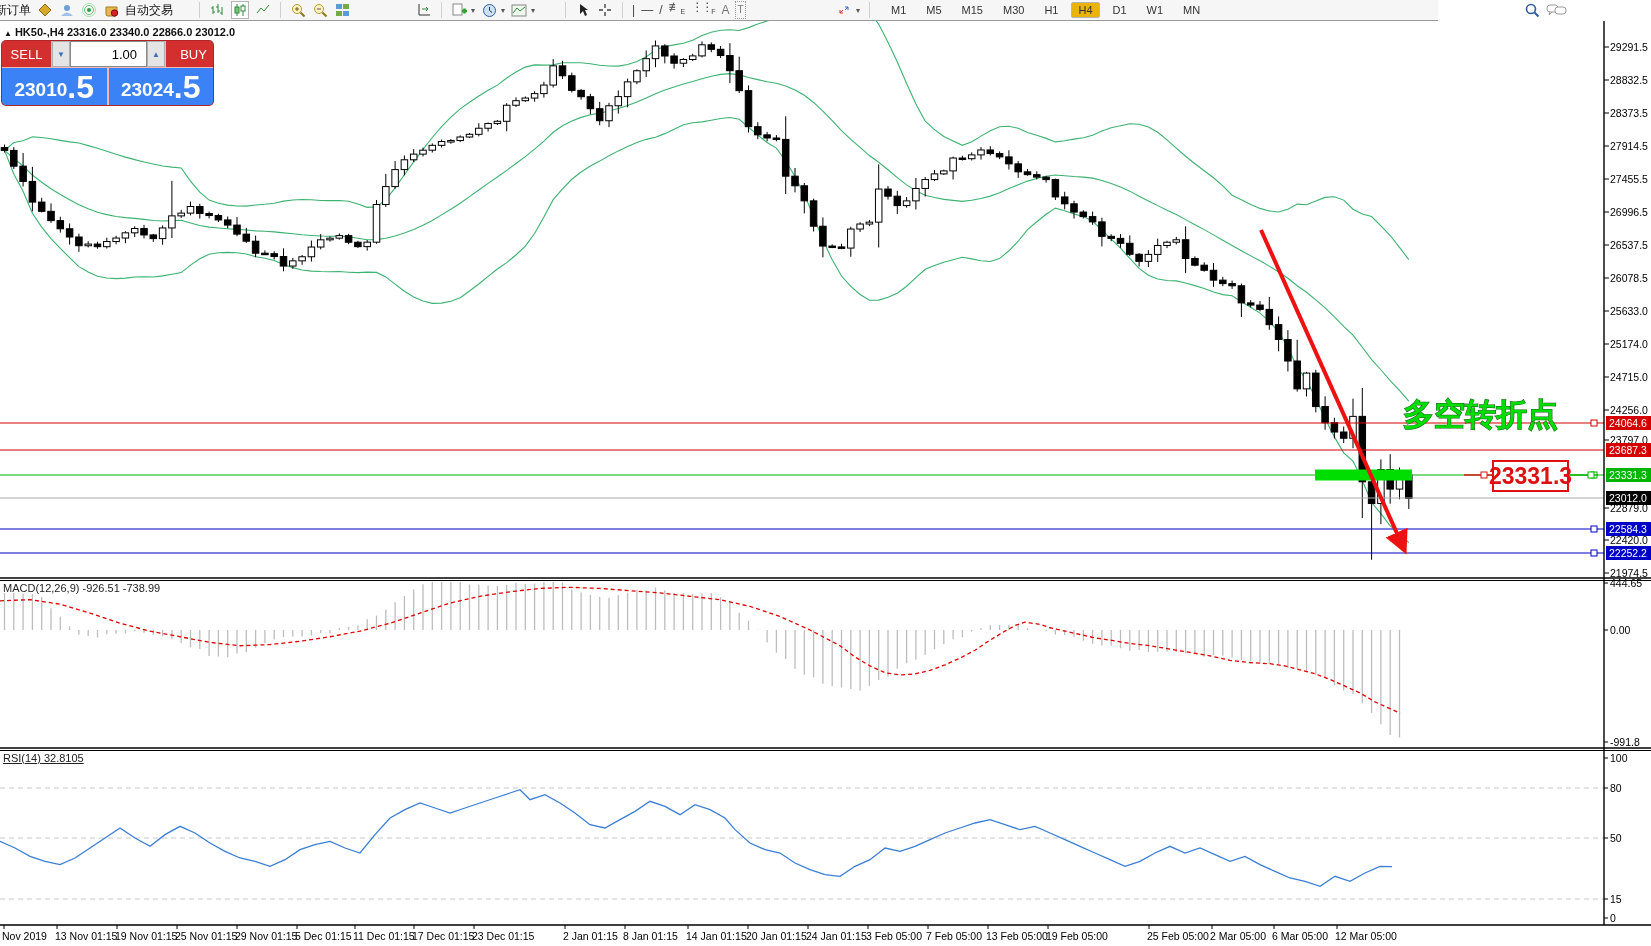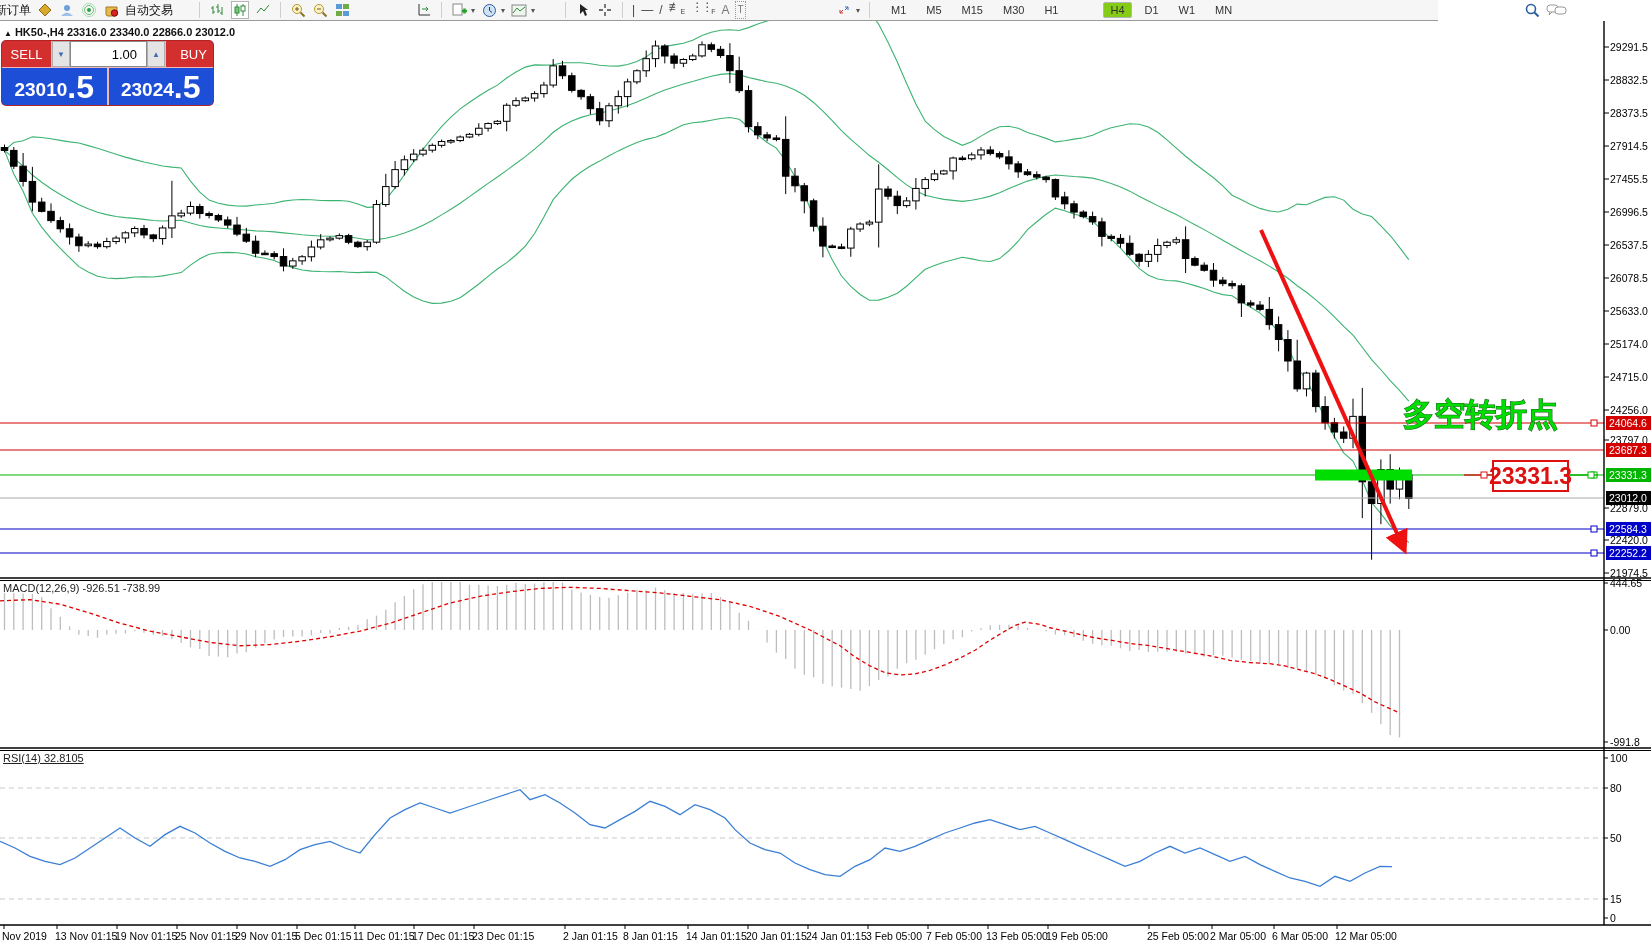--- a/index.html
+++ b/index.html
@@ -9,30 +9,30 @@
   #toolbar{position:absolute;left:0;top:0;width:1438px;height:20px;background:#f6f6f6;
            border-bottom:1px solid #9a9a9a;}
   .tgroup{position:absolute;top:0;height:20px;display:flex;align-items:center;gap:6px;}
   .tsep{width:1px;height:16px;background:#cfcfcf;margin:0 3px;}
   .tlabel{font-size:12px;color:#111;white-space:nowrap;}
   .ico{display:inline-flex;width:16px;height:16px;align-items:center;justify-content:center;}
   .ico svg{display:block;}
   .glyph{font-size:12px;color:#444;line-height:16px;}
   .caret{font-size:8px;color:#555;margin-left:-2px;}
   .tfbtn{font-size:11px;color:#333;padding:1px 6px;border:1px solid transparent;border-radius:2px;}
-  .tfbtn.active{background:#84cc16;border:1px solid #b5b5b5;margin-left:32px;}
+  .tfbtn.active{background:#eab308;border:1px solid #b5b5b5;}
   
   #chart-title{position:absolute;left:4px;top:26px;font-size:11px;font-weight:bold;color:#111;
                z-index:30;white-space:nowrap;}
   #chart-title .sym-tri{font-size:8px;margin-right:3px;color:#111;}
   #macd-label{position:absolute;left:3px;top:582px;font-size:11px;color:#222;z-index:30;}
   #rsi-label{position:absolute;left:3px;top:752px;font-size:11px;color:#222;z-index:30;text-decoration:underline;}
   
   #ocp{position:absolute;left:2px;top:41px;width:211px;height:64px;z-index:40;
-       border-radius:4px;overflow:hidden;background:#1d4ed8;box-shadow:0 0 0 1px #b02424;}
+       border-radius:4px;overflow:hidden;background:#3b82f6;box-shadow:0 0 0 1px #b02424;}
   #ocp .row1{display:flex;height:26px;border-bottom:1px solid #f2b8b8;}
   .sellbtn,.buybtn{color:#fff;font-size:13px;display:flex;align-items:center;justify-content:center;
        background:#d32f2f;}
   .sellbtn{width:49px;border-right:1px solid #f2b8b8;}
   .buybtn{flex:1;border-left:1px solid #f2b8b8;padding-left:8px;}
   .stepper{display:flex;width:113px;background:#d9d9d9;align-items:stretch;}
   .stepbtn{width:18px;background:#e4e4e4;border:1px solid #aeaeae;color:#3b6fb5;font-size:8px;
        display:flex;align-items:center;justify-content:center;padding:0;}
   .lotfield{flex:1;border:1px solid #8a8a8a;background:#fff;font-size:13px;text-align:right;
        padding:0 9px;font-family:"Liberation Sans",sans-serif;min-width:0;}

